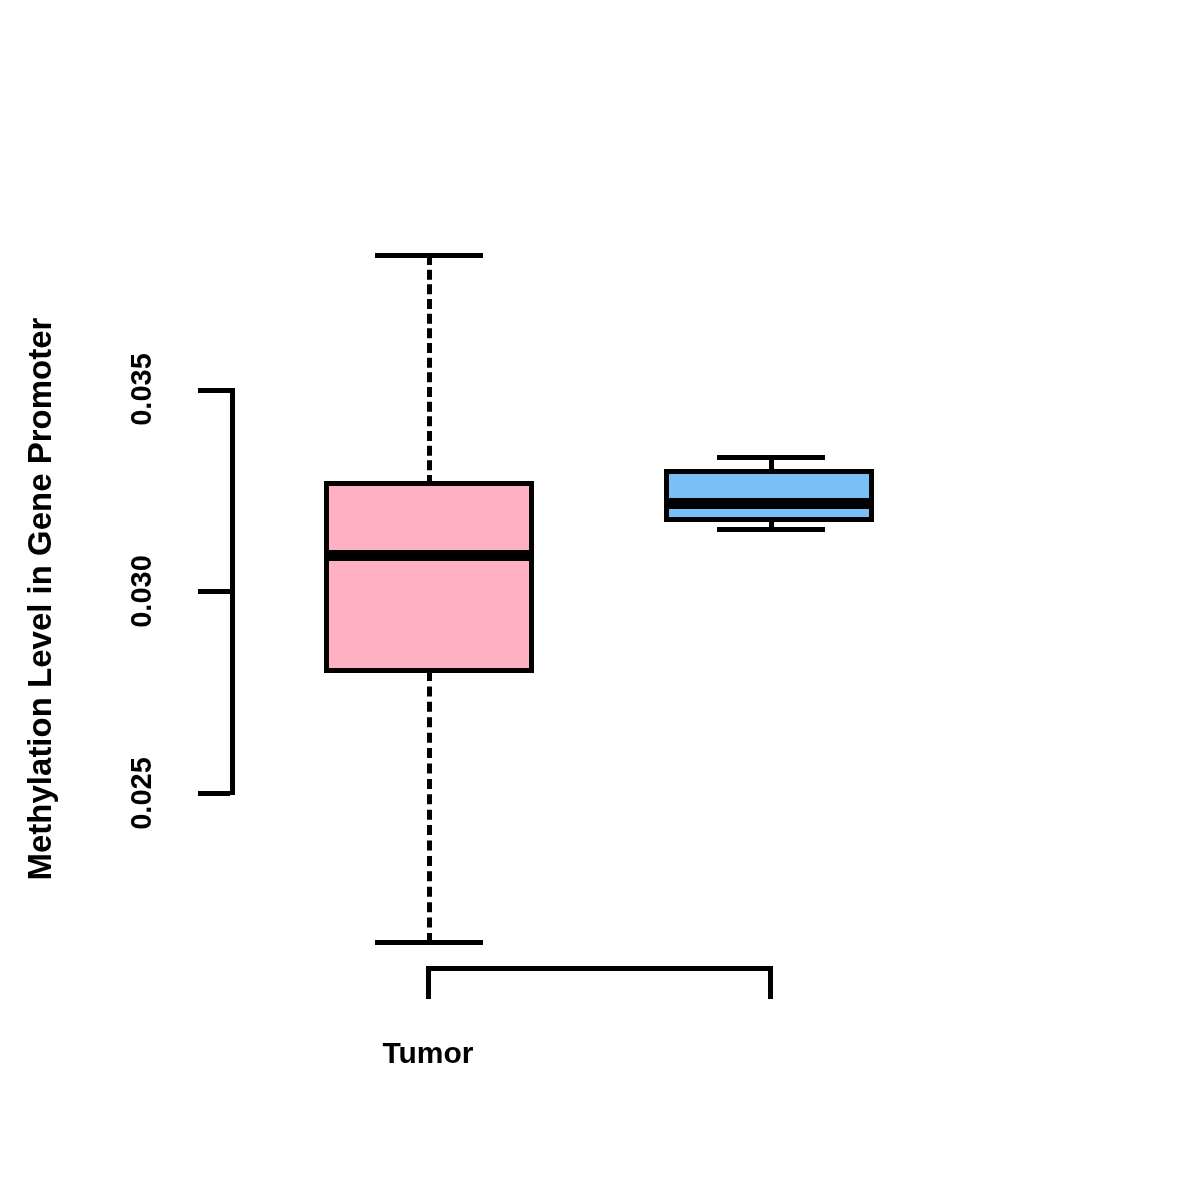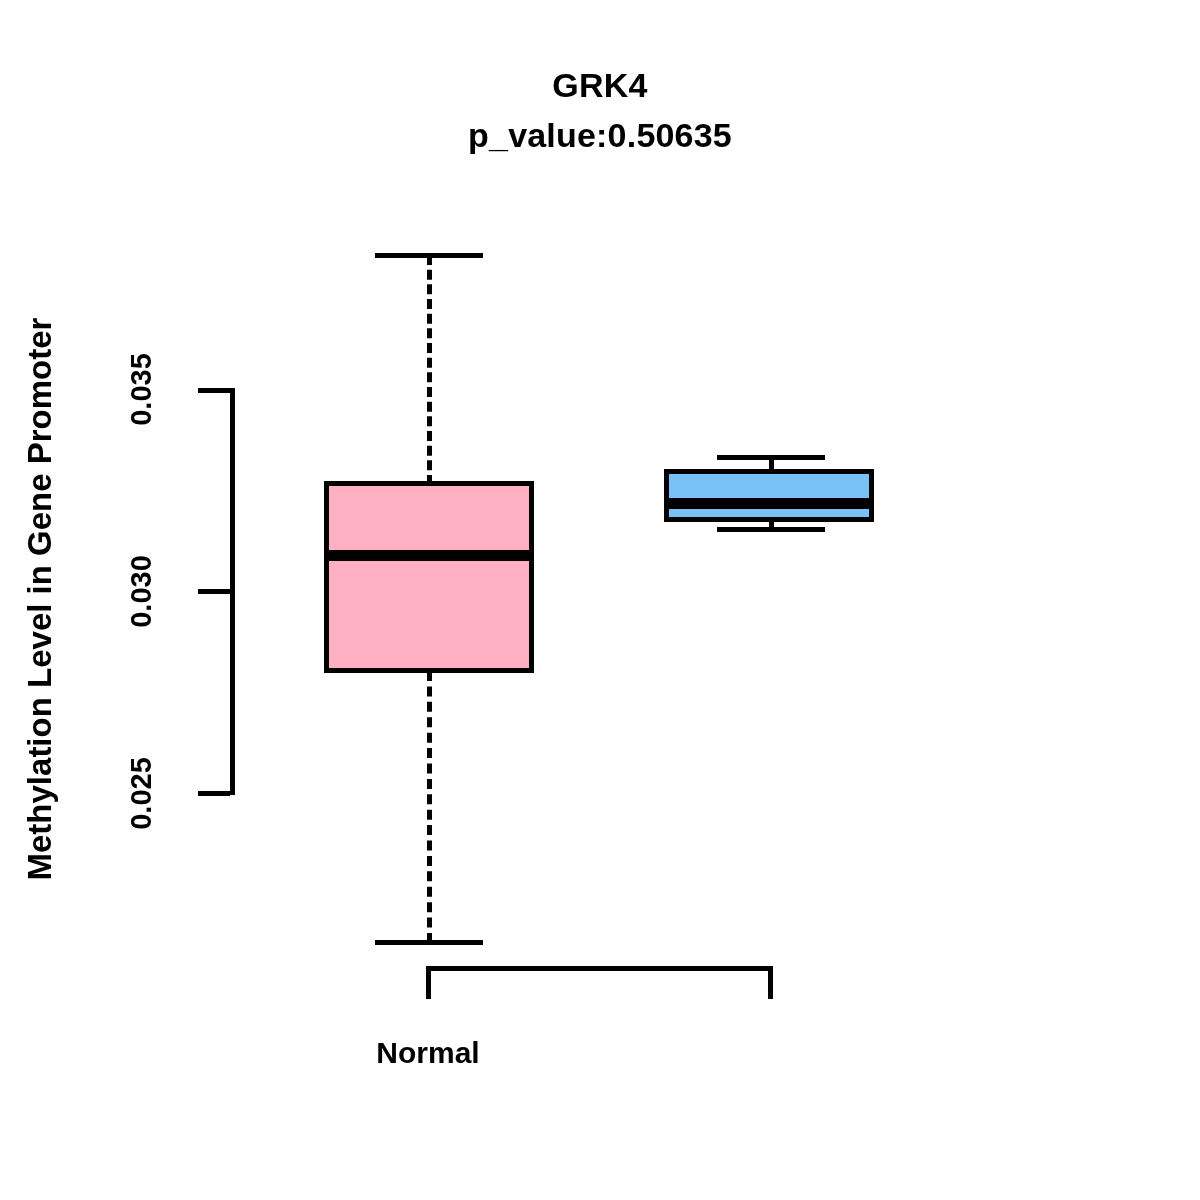--- a/index.html
+++ b/index.html
@@ -30,24 +30,20 @@
   .median{position:absolute;background:#000;}
   .whisker-v{position:absolute;width:0;border-left:5px dashed #000;}
   .whisker-v.solid{border-left-style:solid;}
   .whisker-cap{position:absolute;background:#000;height:5px;}
 </style>
 </head>
 <body>
 
 <div id="plot-root">
 
-  <div class="title-block">
-    <div class="title-main">GRK4</div>
-    <div class="title-sub">p_value:0.50635</div>
-  </div>
 
   <div class="ylab">Methylation Level in Gene Promoter</div>
 
   <div class="axis-y-line"></div>
 
   <div class="ytick" style="top:388px;"></div>
   <div class="ytick" style="top:589px;"></div>
   <div class="ytick" style="top:791px;"></div>
 
   <div class="yticklabel" style="left:86px;top:373px;width:110px;">0.035</div>
@@ -75,15 +71,15 @@
     <div class="median" style="left:664px;top:498px;width:210px;height:11px;"></div>
 
     <div class="whisker-v solid" style="left:769px;top:520px;height:10px;"></div>
     <div class="whisker-cap" style="left:717px;top:527px;width:108px;"></div>
   </div>
 
   <div class="axis-x-line"></div>
   <div class="xtick" style="left:426px;"></div>
   <div class="xtick" style="left:768px;"></div>
 
-  <div class="xticklabel" style="left:328px;width:200px;">Normal</div>
+  <div class="xticklabel" style="left:328px;width:200px;">Tumor</div>
 
 </div>
 
 </body></html>

